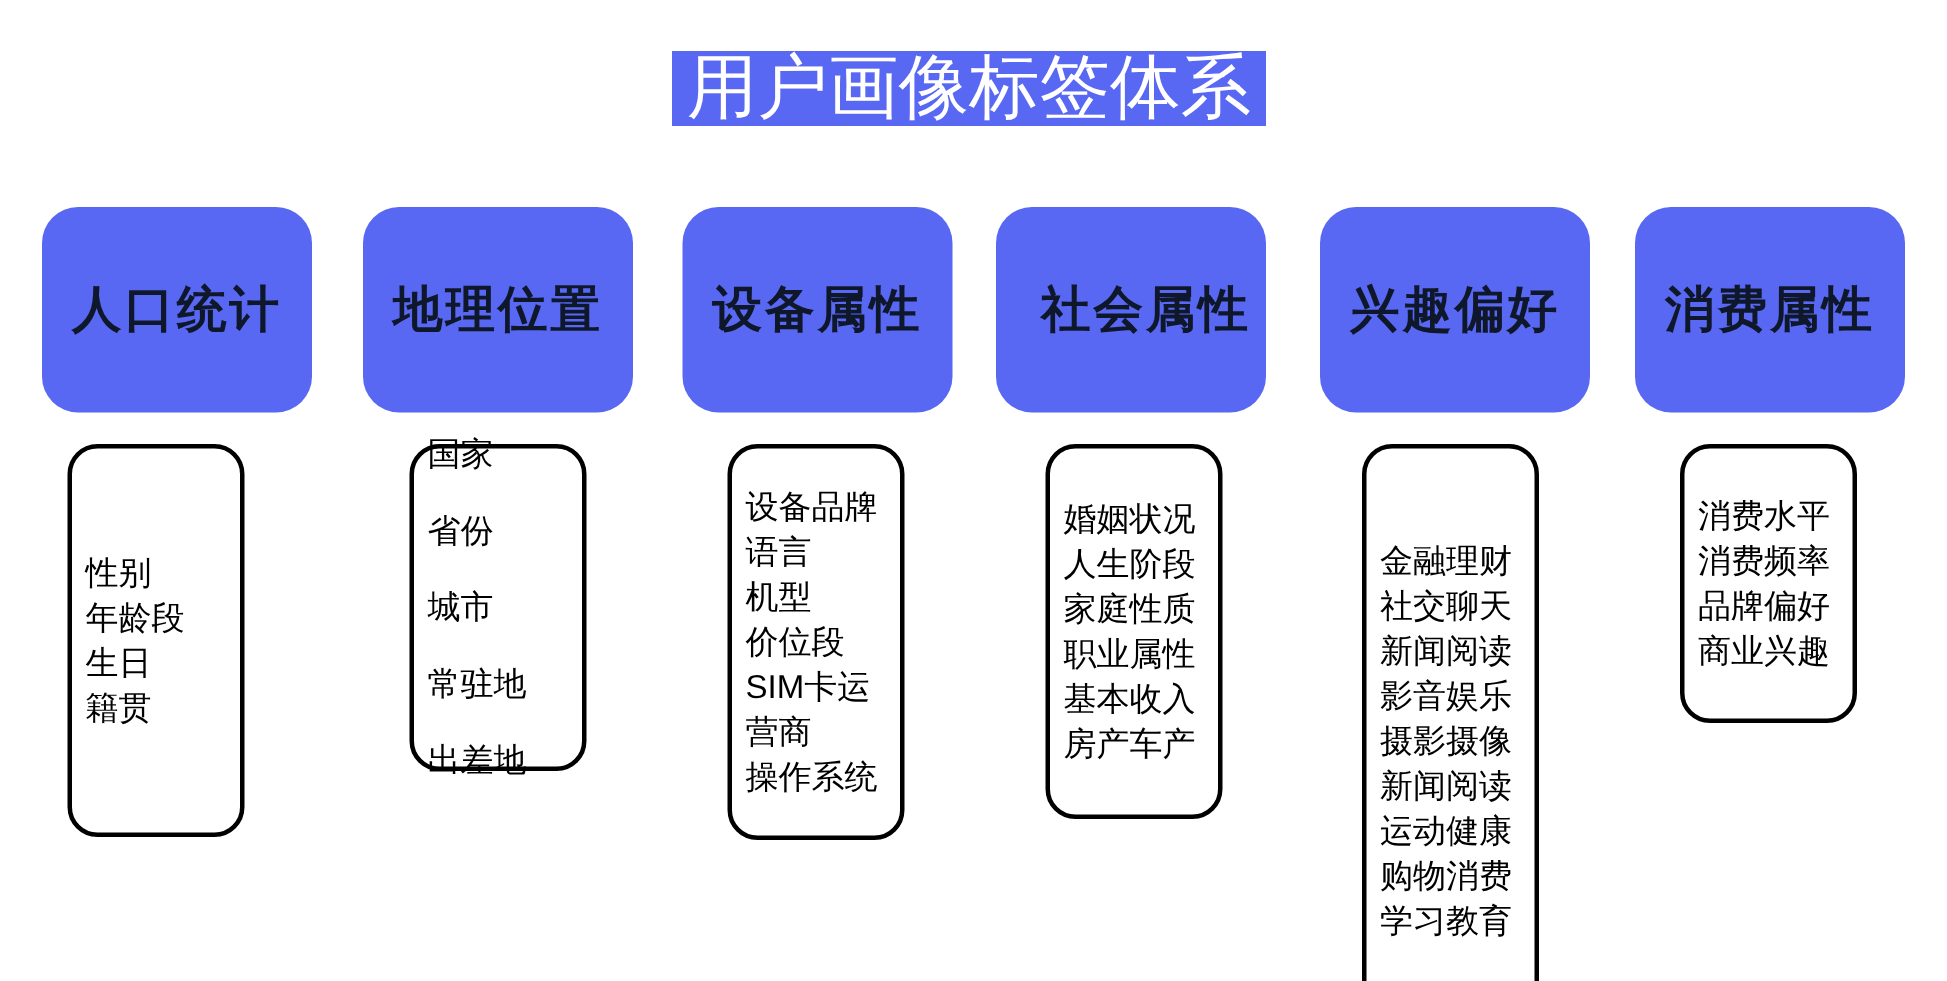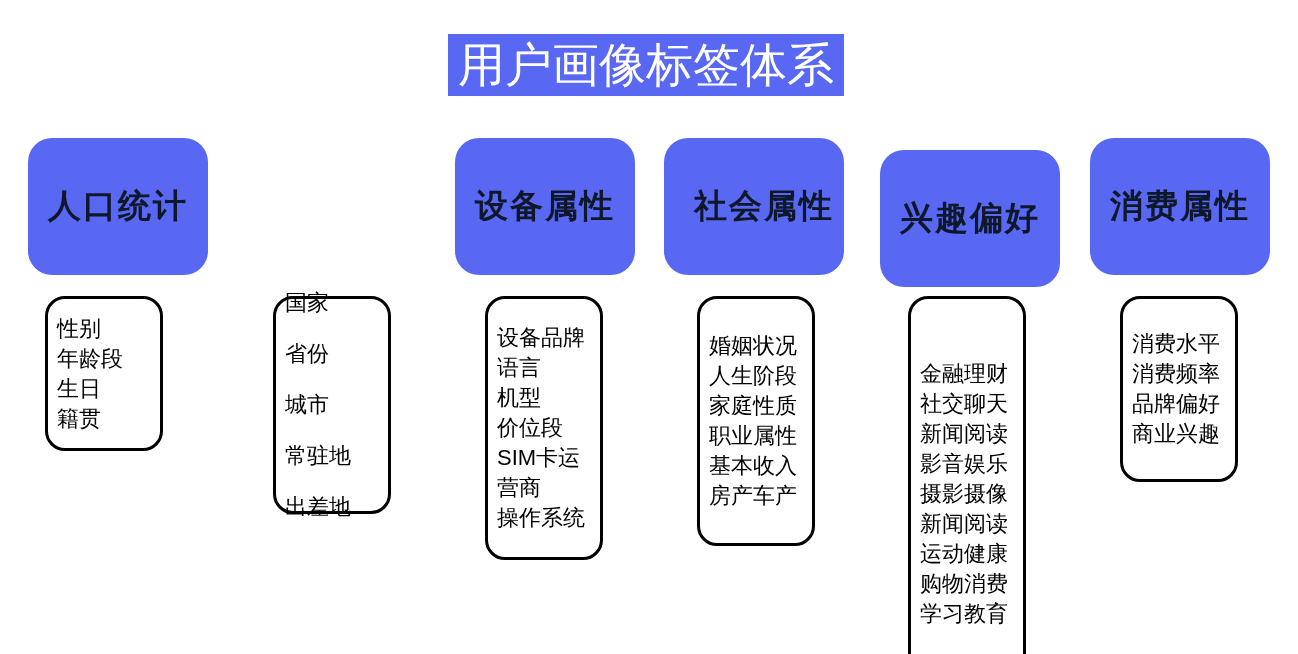--- a/index.html
+++ b/index.html
@@ -11,21 +11,21 @@
     width: 1298px;
     height: 654px;
     background: #ffffff;
     overflow: hidden;
   }
 
   
   .title-banner {
     position: absolute;
     left: 448px; top: 34px;
-    width: 396px; height: 62px;
+    width: 396px; height: 50px;
     background: #5868F2;
     display: flex; align-items: center; justify-content: center;
   }
   .title-text {
     font-family: "Liberation Serif", serif;
     font-size: 47px;
     line-height: 62px;
     color: #ffffff;
     white-space: nowrap;
   }
@@ -43,37 +43,37 @@
     color: #0f172a;
     font-size: 33px;
     font-weight: bold;
     letter-spacing: 2px;
     white-space: nowrap;
   }
   .cat-1 { left: 28px; }
   .cat-2 { left: 242px; }
   .cat-3 { left: 455px; }
   .cat-4 { left: 664px; padding-left: 20px; }
-  .cat-5 { left: 880px; margin-top: 12px; }
+  .cat-5 { left: 880px; }
   .cat-6 { left: 1090px; }
 
   
   .tag-box {
     position: absolute;
     top: 296px;
     width: 118px;
     background: #ffffff;
     border: 3px solid #000000;
     border-radius: 20px;
     display: flex;
     flex-direction: column;
     justify-content: center;
     padding: 10px 3px 10px 9px;
   }
-  .tag-1 { left: 45px;   height: 155px; }
+  .tag-1 { left: 45px;   height: 262px; }
   .tag-2 { left: 273px;  height: 218px; gap: 21px; }
   .tag-3 { left: 485px;  height: 264px; }
   .tag-4 { left: 697px;  height: 250px; }
   .tag-5 { left: 908px;  height: 395px; }
   .tag-6 { left: 1120px; height: 186px; }
 
   .tag-line {
     font-size: 22px;
     line-height: 30px;
     color: #000000;
@@ -92,20 +92,23 @@
   <div class="cat-box cat-1">
     <span class="cat-label">人口统计</span>
   </div>
   <div class="tag-box tag-1">
       <div class="tag-line">性别</div>
       <div class="tag-line">年龄段</div>
       <div class="tag-line">生日</div>
       <div class="tag-line">籍贯</div>
     </div>
 
+  <div class="cat-box cat-2">
+    <span class="cat-label">地理位置</span>
+  </div>
   <div class="tag-box tag-2">
       <div class="tag-line">国家</div>
       <div class="tag-line">省份</div>
       <div class="tag-line">城市</div>
       <div class="tag-line">常驻地</div>
       <div class="tag-line">出差地</div>
     </div>
 
   <div class="cat-box cat-3">
     <span class="cat-label">设备属性</span>

